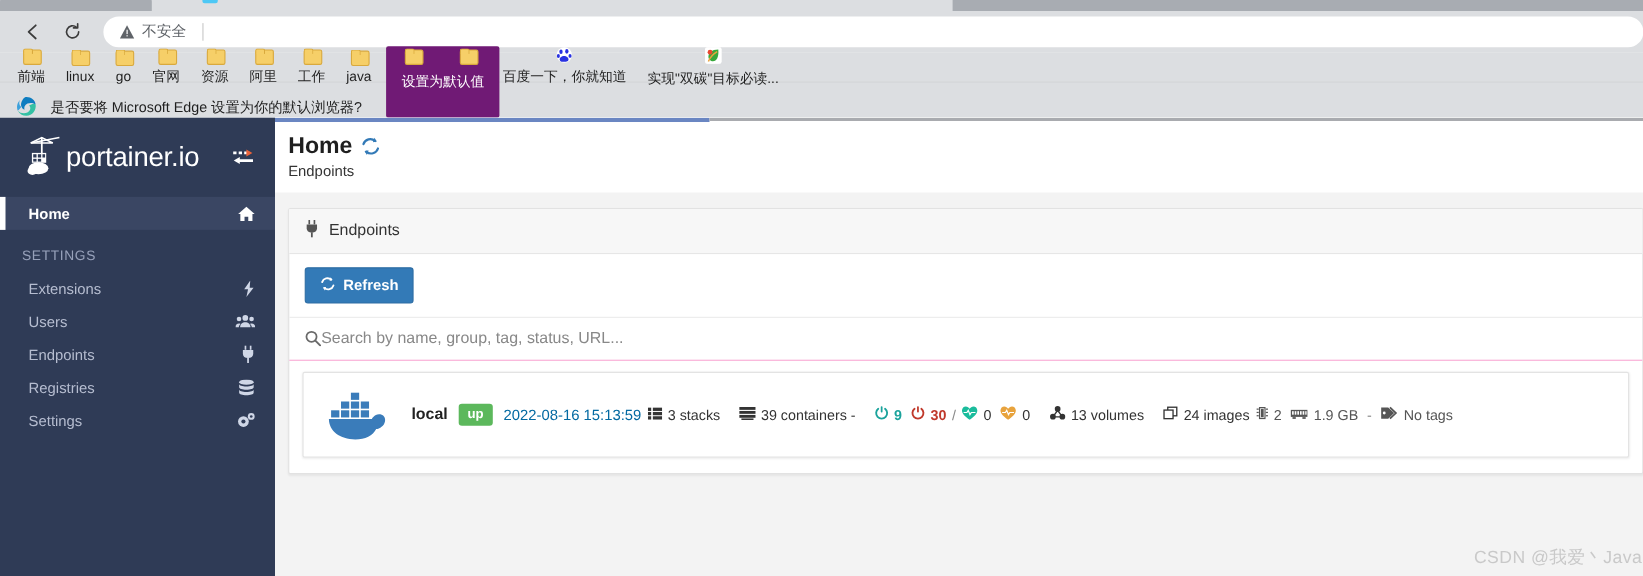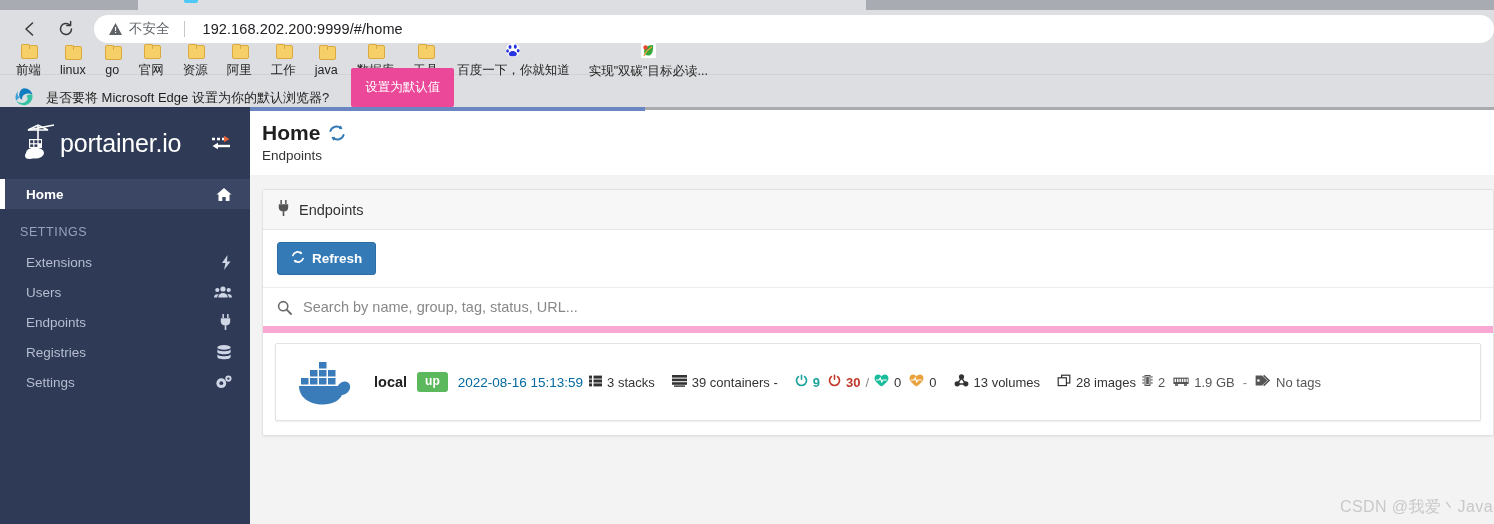--- a/index.html
+++ b/index.html
@@ -79,22 +79,22 @@
   }
 
   
   .edge-banner {
     height: 33px; background: #dcdee1; display: flex; align-items: flex-end;
     padding: 0 0 0 14px; gap: 12px; border-top: 1px solid #d0d2d5;
   }
   .edge-logo { width: 20px; height: 20px; flex: none; }
   .edge-text { font-size: 13px; color: #1f1f1f; }
   .edge-btn {
-    background: #ec4899; color: #ffffff; font-size: 12.5px;
-    padding: 11px 14px; border: none; border-radius: 2px;
+    background: #701a75; color: #ffffff; font-size: 12.5px;
+    padding: 24px 14px; border: none; border-radius: 2px;
     margin-left: 10px; cursor: pointer; font-family: "Liberation Sans", sans-serif;
   }
 
   
   .viewport { display: flex; height: 417px; background: #ffffff; position: relative; }
 
   
   .sidebar {
     width: 250px; flex: none; background: #2f3b56; color: #fff;
     display: flex; flex-direction: column;
@@ -152,22 +152,22 @@
     display: flex; align-items: center; gap: 9px;
   }
   .panel-actions { padding: 12px 14px; border-bottom: 1px solid #ececec; }
   .btn-refresh {
     background: #337ab7; color: #fff; border: 1px solid #2e6da4; border-radius: 3px;
     padding: 7px 13px; font-size: 13.5px; font-weight: bold; cursor: pointer;
     display: inline-flex; align-items: center; gap: 7px;
     font-family: "Liberation Sans", sans-serif;
   }
   .search-row {
-    display: flex; align-items: flex-end; gap: 11px;
-    padding: 11px 14px; border-bottom: 7px solid #f9a8d4;
+    display: flex; align-items: flex-start; 
+    padding: 11px 14px; border-bottom: 1px solid #f9a8d4;
   }
   .search-ico { color: #6a6a6a; display: inline-flex; }
   .search-input {
     flex: 1; border: none; outline: none; font-size: 14.5px; color: #555;
     font-family: "Liberation Sans", sans-serif; background: transparent;
   }
   .search-input::placeholder { color: #888; }
 
   .endpoint-list { padding: 10px 12px 14px 12px; }
   .endpoint-card {
@@ -227,21 +227,20 @@
         <span>
           <svg width="15" height="14" viewBox="0 0 15 14">
               <path d="M7.5 1 L14 13 L1 13 Z" fill="#5f6368"></path>
               <rect x="7" y="5" width="1.1" height="4" fill="#fff"></rect>
               <rect x="7" y="10" width="1.1" height="1.1" fill="#fff"></rect>
             </svg>
         </span>
         <span>不安全</span>
       </span>
       <span class="omni-sep"></span>
-      <span class="omni-url">192.168.202.200:9999/#/home</span>
     </div>
   </div>
 
   <div class="bookmarks">
     <div class="bm">
         <span class="folder-ico"></span>
         <span class="bm-label">前端</span>
       </div>
     <div class="bm">
         <span class="folder-ico"></span>
@@ -567,21 +566,21 @@
                   </span>
                   <span class="stat">
                     <span>
                       <svg width="14" height="13" viewBox="0 0 14 13">
                           <rect x="4" y="0.6" width="9.4" height="9" fill="#333"></rect>
                           <rect x="5.2" y="1.8" width="7" height="6.6" fill="#ffffff"></rect>
                           <rect x="0.6" y="3.2" width="9.4" height="9" fill="#333"></rect>
                           <rect x="1.8" y="4.4" width="7" height="6.6" fill="#ffffff"></rect>
                         </svg>
                     </span>
-                    <span>28 images</span>
+                    <span>24 images</span>
                   </span>
                 </div>
                 <div class="ep-line3">
                   <span class="stat">
                     <span>
                       <svg width="11" height="13" viewBox="0 0 11 13">
                           <rect x="2.5" y="1" width="6" height="11" fill="#555"></rect>
                           <rect x="3.5" y="2.2" width="4" height="8.6" fill="#ffffff"></rect>
                           <rect x="4.2" y="2.8" width="2.6" height="7.4" fill="#555"></rect>
                           <rect x="0.3" y="2.4" width="2" height="1.1" fill="#555"></rect>

